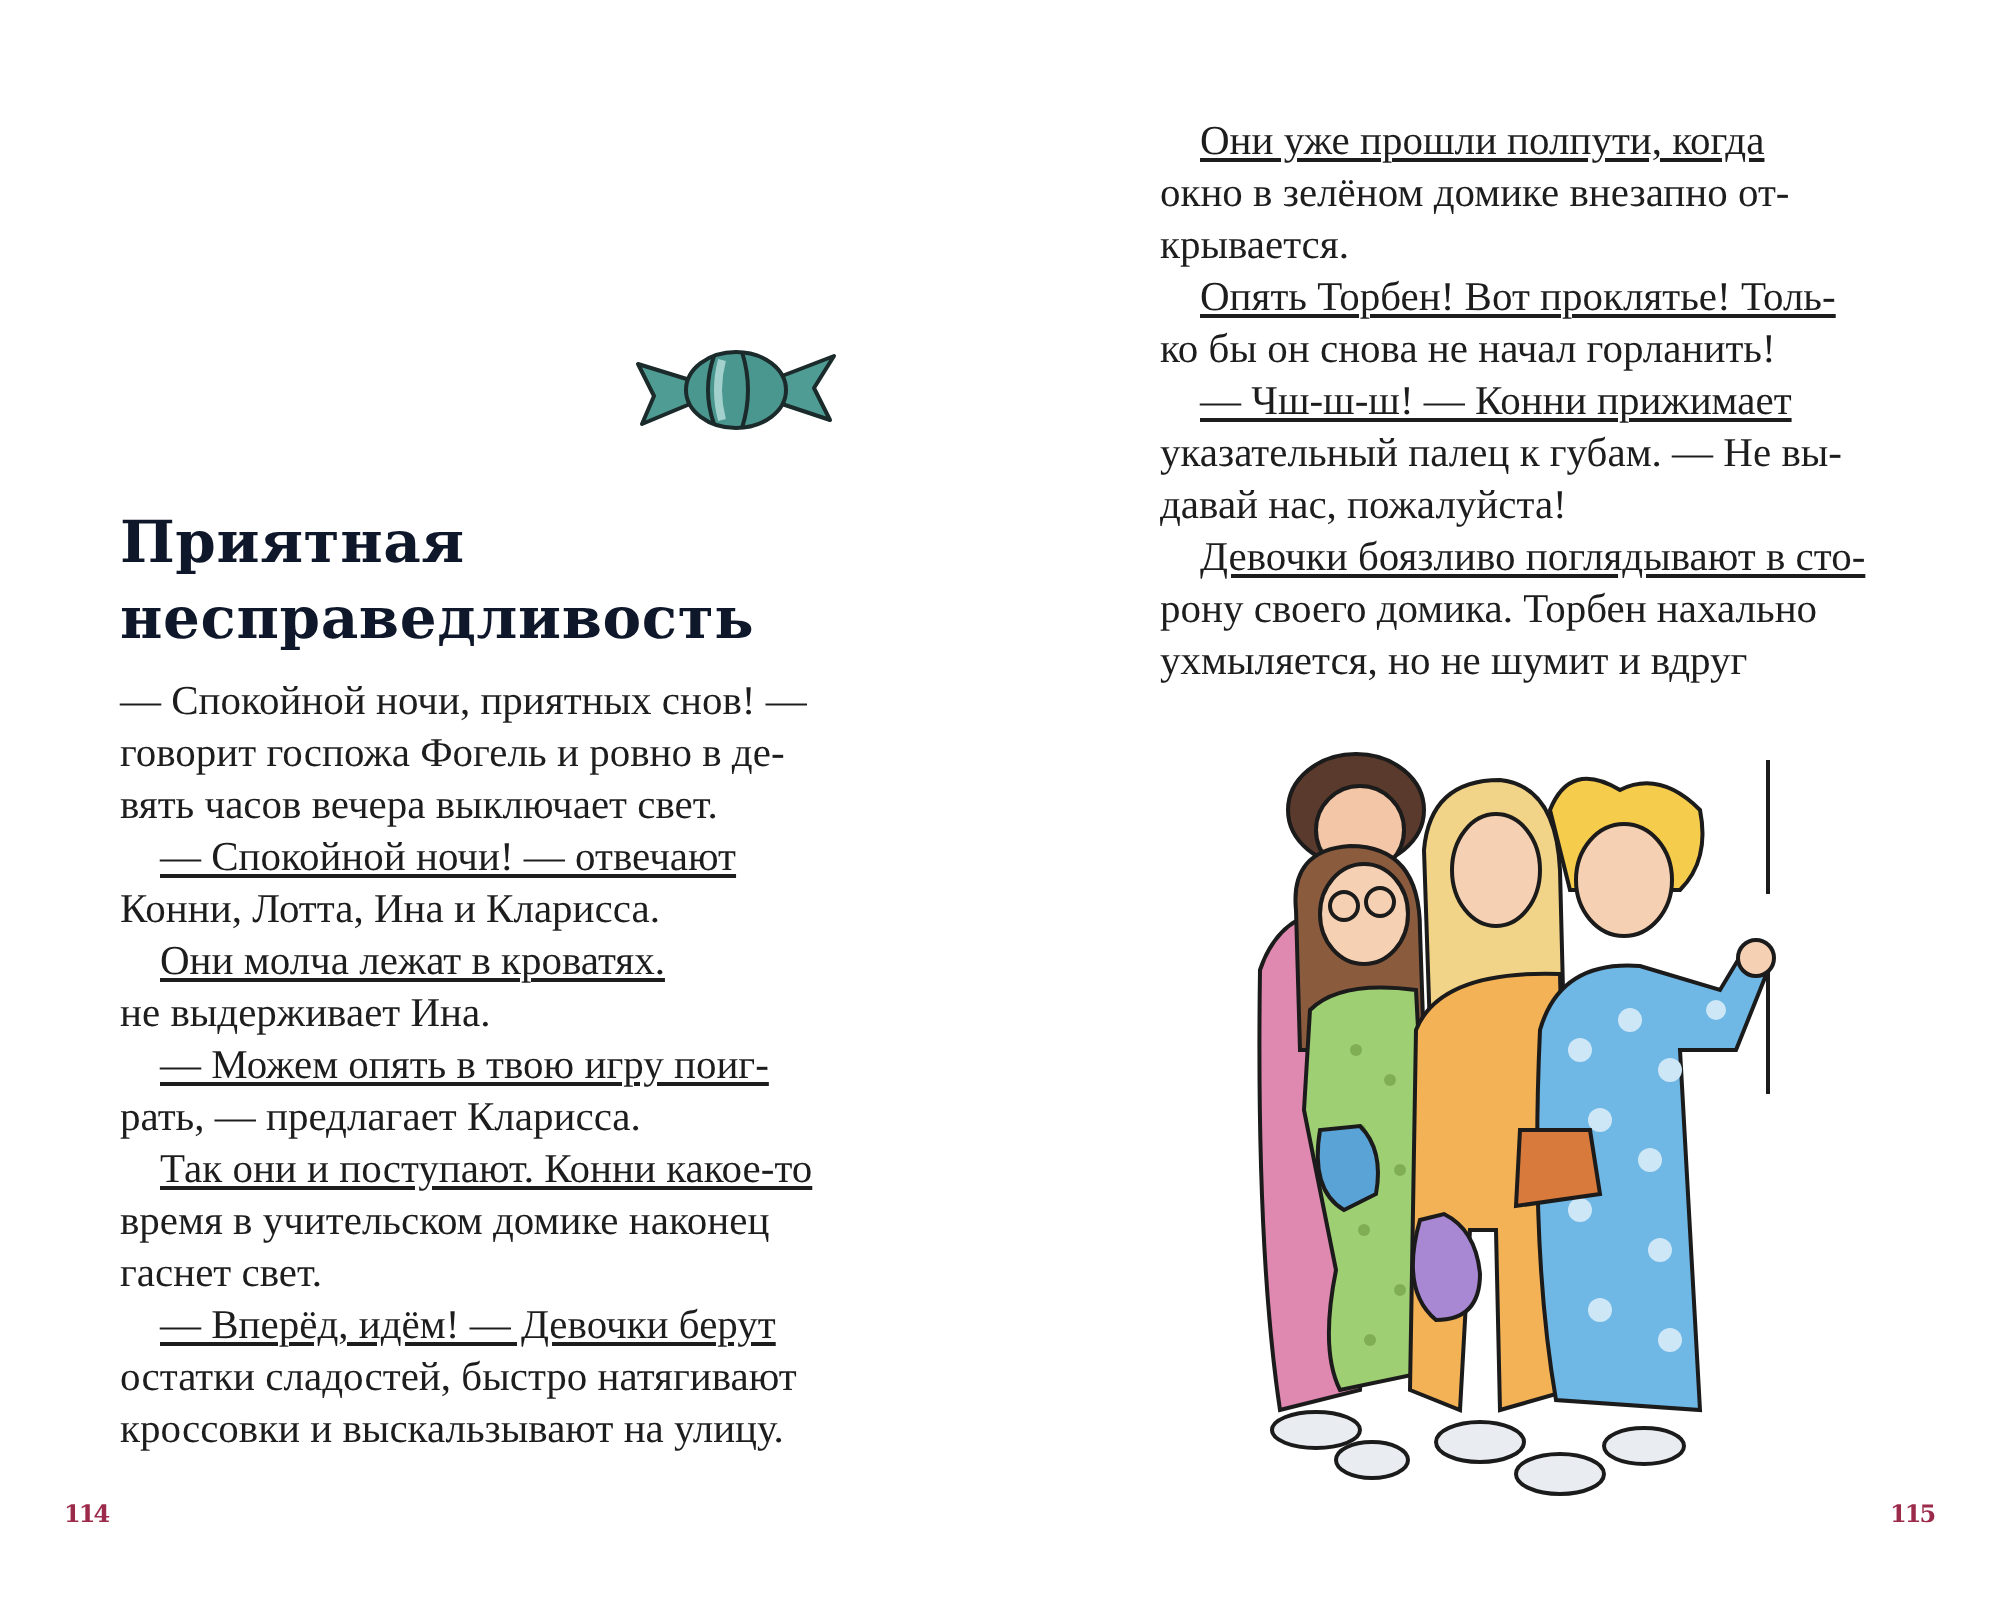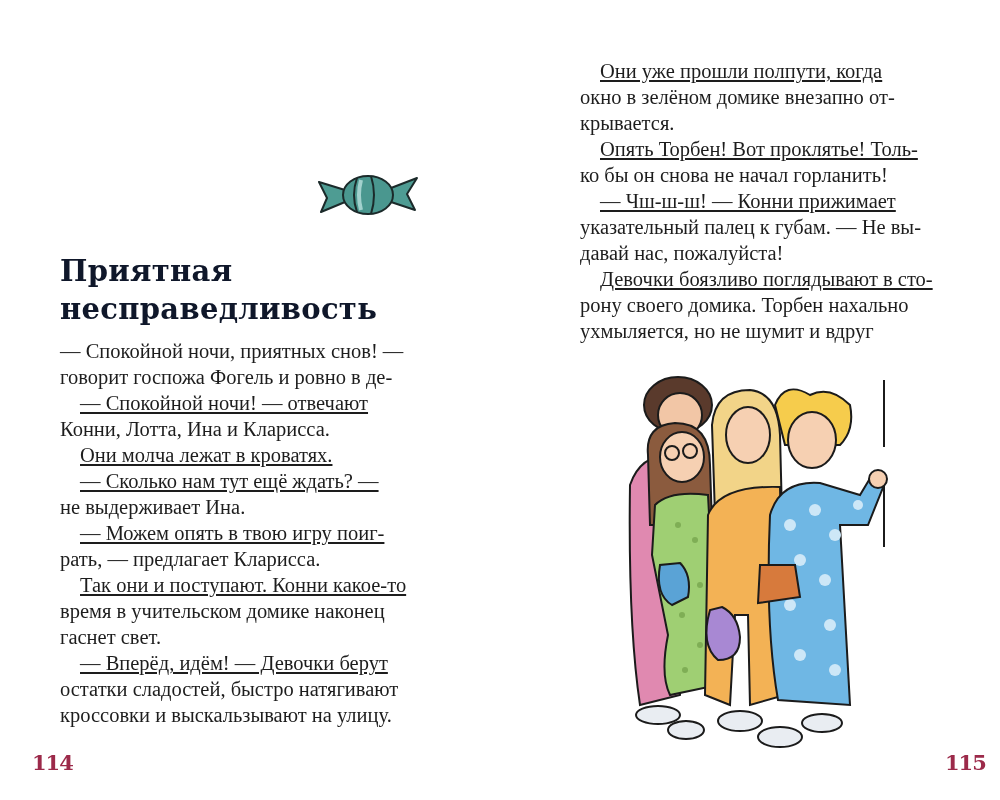--- a/index.html
+++ b/index.html
@@ -21,21 +21,21 @@
   .chapter-title span { display: block; }
 
   .text-block { position: absolute; font-size: 20.5px; line-height: 26px; }
   .text-block .line { display: block; white-space: nowrap; height: 26px; }
   .text-block .line.indent { padding-left: 20px; text-decoration: underline; }
   .left-text { left: 60px; top: 338px; width: 360px; }
   .right-text { left: 580px; top: 58px; width: 360px; }
 
   .page-number {
     position: absolute; font-family: "DejaVu Serif", serif; font-weight: bold;
-    font-size: 21px; color: #9c2a4a; letter-spacing: -1px;
+    font-size: 12px; color: #9c2a4a; letter-spacing: -1px;
   }
   .pn-left { left: 32px; top: 750px; }
 
   .illustration { position: absolute; left: 600px; top: 375px; width: 300px; height: 385px; }
 </style>
 </head>
 <body>
 
 <div class="page page-left">
   <svg class="candy" viewBox="0 0 106 52">
@@ -48,24 +48,24 @@
   </svg>
 
   <h1 class="chapter-title">
     <span>Приятная</span>
     <span>несправедливость</span>
   </h1>
 
   <div class="text-block left-text">
     <span class="line">— Спокойной ночи, приятных снов! —</span>
     <span class="line">говорит госпожа Фогель и ровно в де-</span>
+    <span class="line">вять часов вечера выключает свет.</span>
     <span class="line indent">— Спокойной ночи! — отвечают</span>
     <span class="line">Конни, Лотта, Ина и Кларисса.</span>
     <span class="line indent">Они молча лежат в кроватях.</span>
-    <span class="line indent">— Сколько нам тут ещё ждать? —</span>
     <span class="line">не выдерживает Ина.</span>
     <span class="line indent">— Можем опять в твою игру поиг-</span>
     <span class="line">рать, — предлагает Кларисса.</span>
     <span class="line indent">Так они и поступают. Конни какое-то</span>
     <span class="line">время в учительском домике наконец</span>
     <span class="line">гаснет свет.</span>
     <span class="line indent">— Вперёд, идём! — Девочки берут</span>
     <span class="line">остатки сладостей, быстро натягивают</span>
     <span class="line">кроссовки и выскальзывают на улицу.</span>
   </div>

